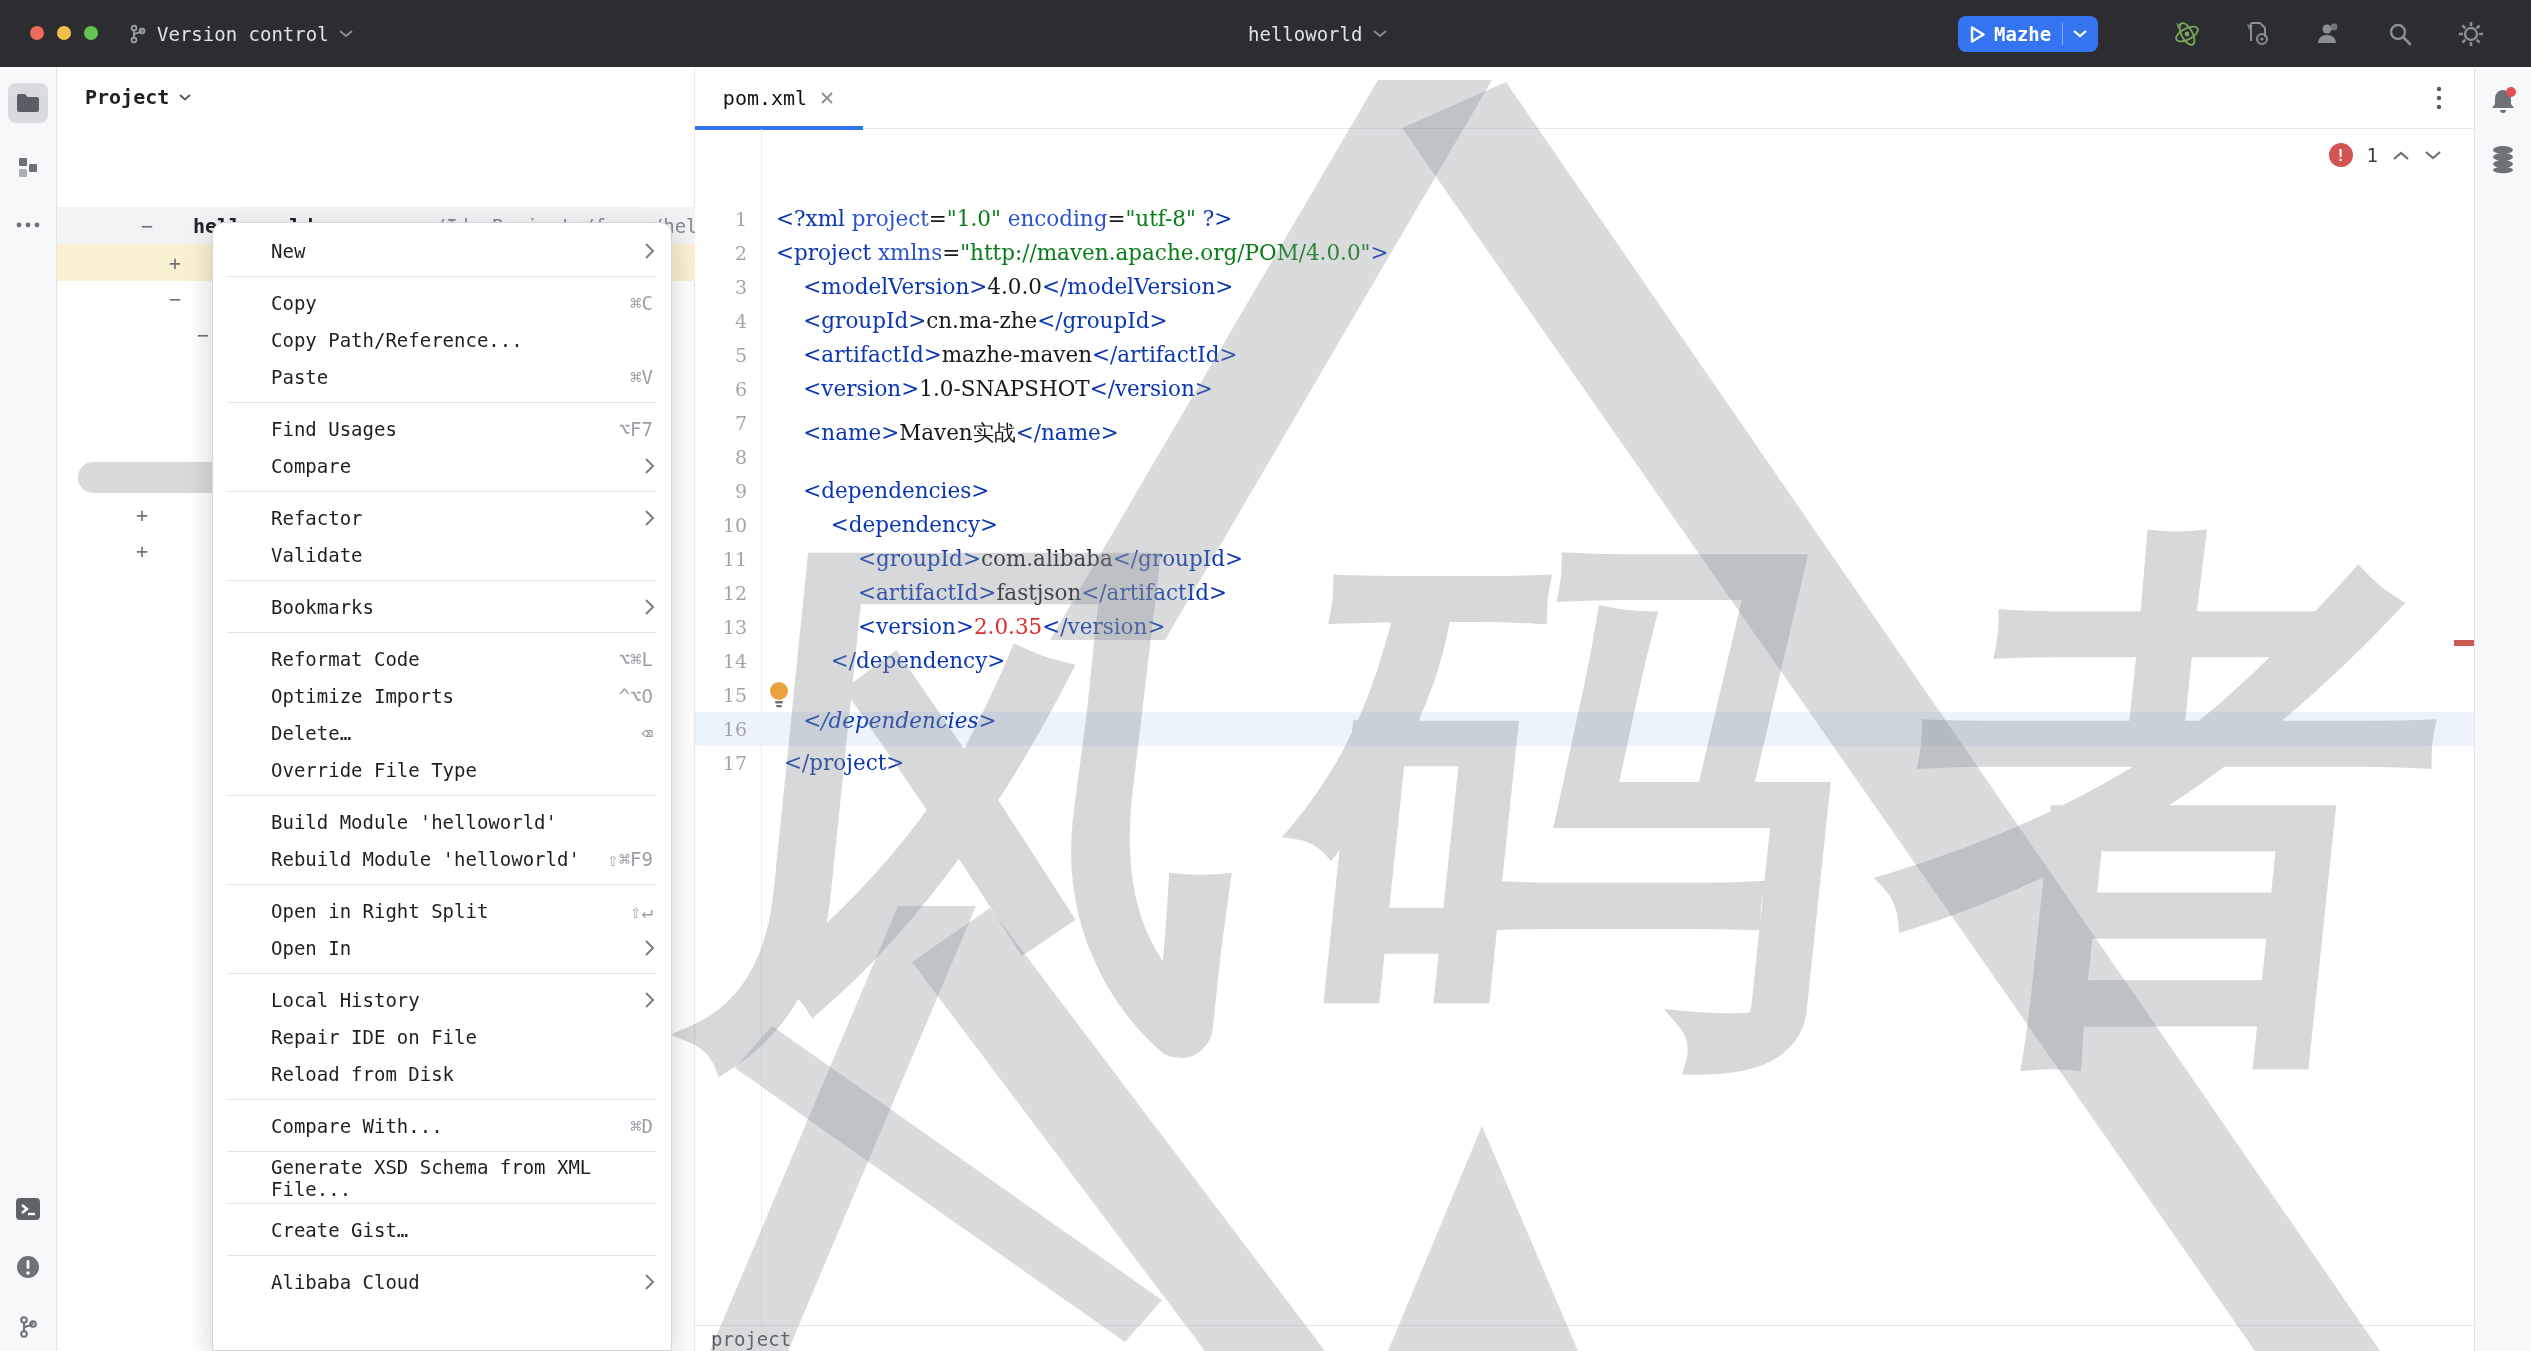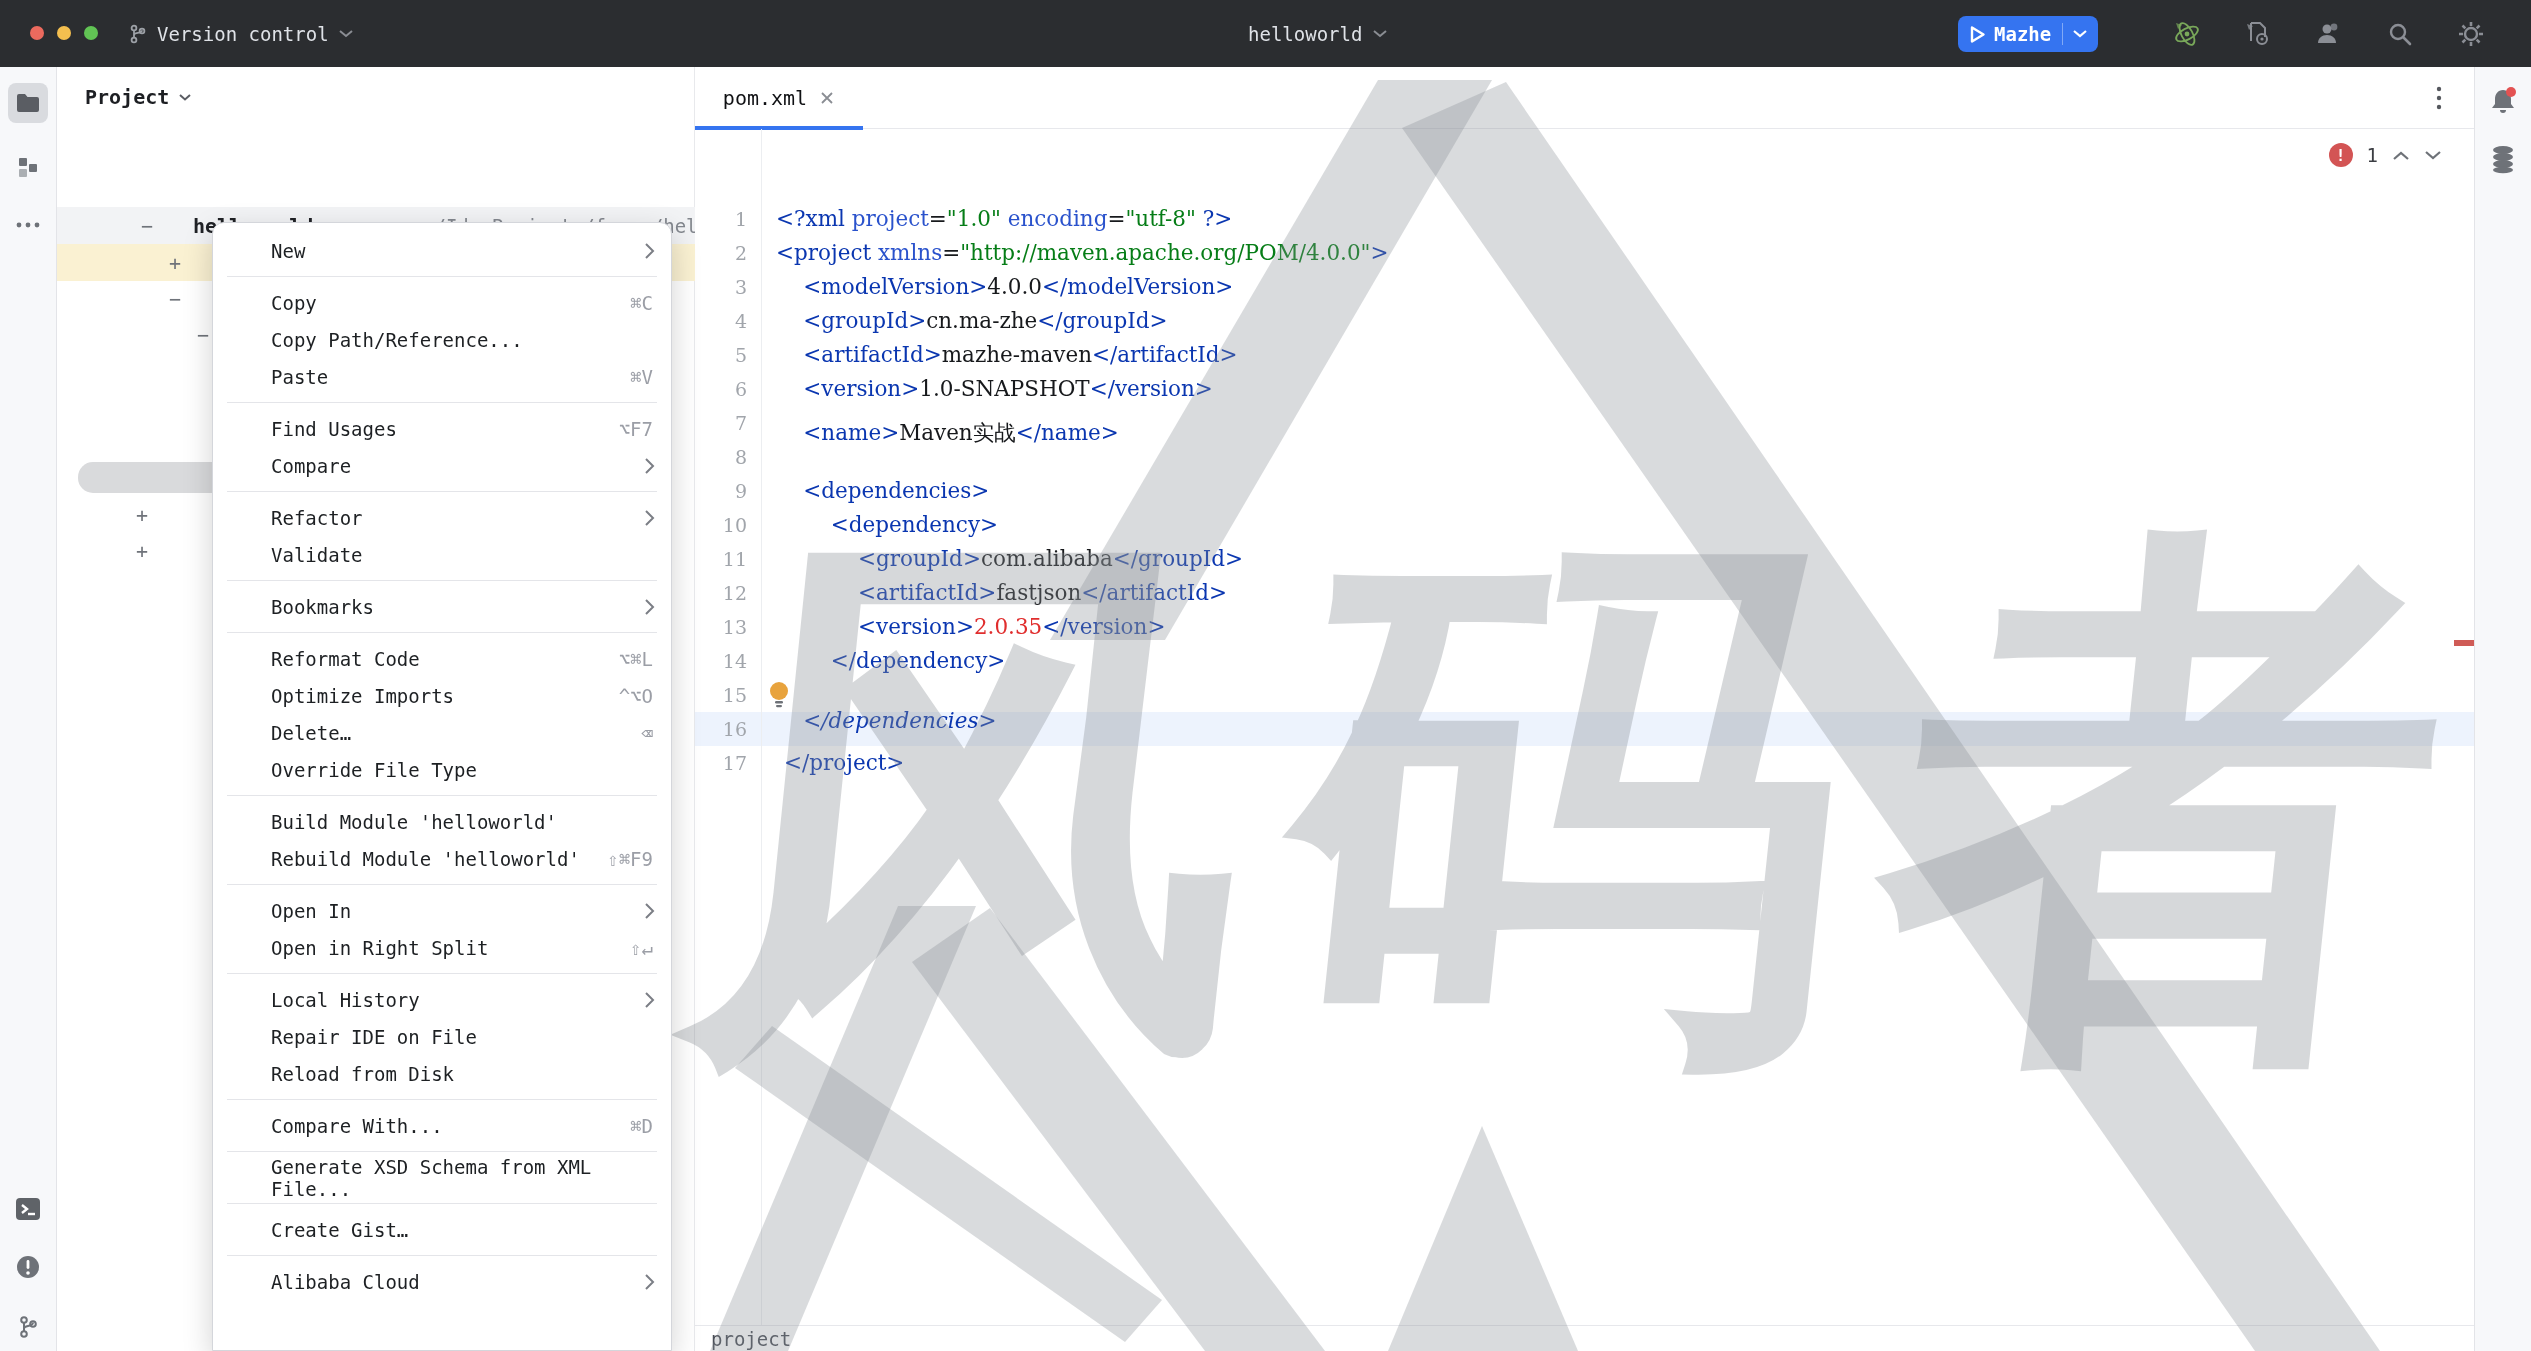--- a/index.html
+++ b/index.html
@@ -462,31 +462,31 @@
       <div class="menu-sep"></div>
       <div class="menu-item">
         <span>Build Module 'helloworld'</span>
       </div>
       <div class="menu-item">
         <span>Rebuild Module 'helloworld'</span>
         <span class="msc">⇧⌘F9</span>
       </div>
       <div class="menu-sep"></div>
       <div class="menu-item">
-        <span>Open In</span>
-        <span class="marrow">
-          <svg width="11" height="18" viewBox="0 0 11 18">
-            <path d="M2 2l7 7-7 7" stroke="#7b7e85" stroke-width="2" fill="none"></path>
-          </svg>
-        </span>
-      </div>
-      <div class="menu-item">
         <span class="mico ico"></span>
         <span>Open in Right Split</span>
         <span class="msc">⇧↵</span>
+      </div>
+      <div class="menu-item">
+        <span>Open In</span>
+        <span class="marrow">
+          <svg width="11" height="18" viewBox="0 0 11 18">
+            <path d="M2 2l7 7-7 7" stroke="#7b7e85" stroke-width="2" fill="none"></path>
+          </svg>
+        </span>
       </div>
       <div class="menu-sep"></div>
       <div class="menu-item">
         <span>Local History</span>
         <span class="marrow">
           <svg width="11" height="18" viewBox="0 0 11 18">
             <path d="M2 2l7 7-7 7" stroke="#7b7e85" stroke-width="2" fill="none"></path>
           </svg>
         </span>
       </div>

